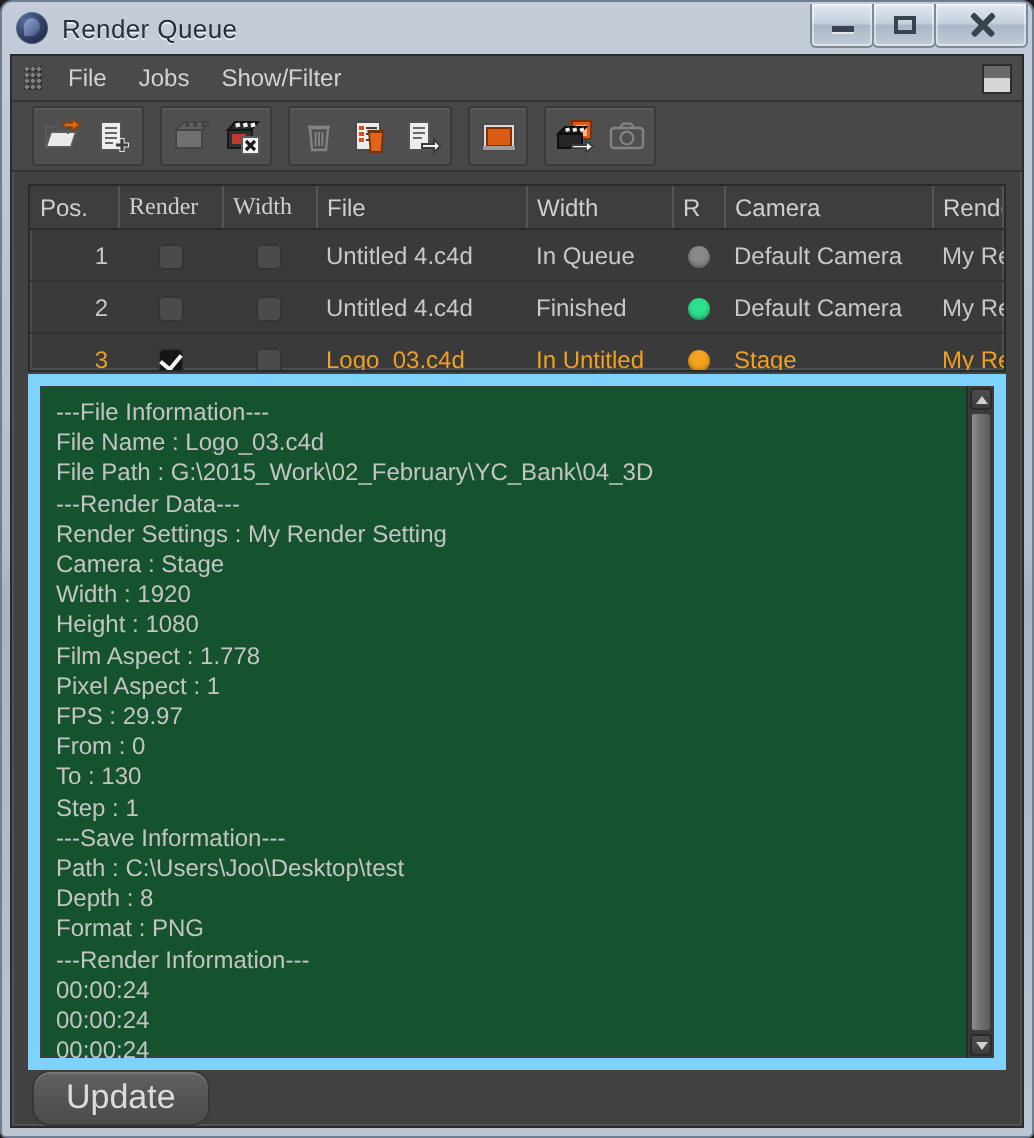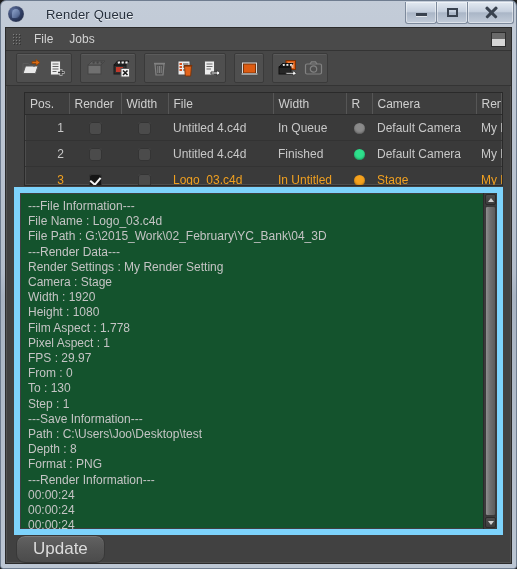--- a/index.html
+++ b/index.html
@@ -32,21 +32,20 @@
 
   
   #titlebar {
     position: relative;
     height: 26px;
     flex: 0 0 26px;
     display: flex;
     align-items: center;
     padding: 0 2px 0 7px;
     border-radius: 5px 5px 0 0;
-    gap: 15px;
   }
   #app-icon {
     width: 16px; height: 16px;
     flex: 0 0 16px;
     border-radius: 50%;
     background: radial-gradient(circle at 32% 30%, #5b6f9c 0%, #2e3c61 55%, #141c33 100%);
     box-shadow: inset 0 0 1px rgba(255,255,255,.55);
     position: relative;
     margin-right: 7px;
   }
@@ -171,21 +170,21 @@
   .tool-btn {
     width: 26px; height: 26px;
     display: flex; align-items: center; justify-content: center;
     border-radius: 2px;
     cursor: default;
   }
   .tool-btn svg { display: block; }
 
   
   #table-wrap {
-    margin: 6px 8px 0 18px;
+    margin: 6px 8px 0 8px;
     background: #3a3a3a;
     border: 1px solid #2a2a2a;
     box-shadow: inset 0 0 0 1px #4d4d4d;
     flex: 0 0 auto;
     height: 92px;
     overflow: hidden;
   }
   table.jobs {
     width: 100%;
     border-collapse: collapse;
@@ -209,21 +208,21 @@
     padding: 2px 5px;
     height: 21px;
     color: #c8c8c8;
     border-bottom: 1px solid #333333;
     white-space: nowrap;
     overflow: hidden;
     cursor: default;
   }
   tr.row-active td { color: #f0a020; }
   td.col-pos { text-align: right; padding-right: 10px; }
-  td.col-check, th.col-check { text-align: center; padding-left: 0; padding-right: 0; }
+  td.col-check, th.col-check { text-align: center; padding-left: 0; padding-right: 0; font-family: Liberation Serif, serif; }
   td.col-r, th.col-r { text-align: center; padding-left: 0; padding-right: 0; }
 
   .cbox {
     display: inline-block;
     width: 13px; height: 13px;
     border-radius: 3px;
     background: #4b4b4b;
     box-shadow: inset 0 0 0 1px #343434, inset 0 1px 0 rgba(255,255,255,.12);
     vertical-align: middle;
     position: relative;
@@ -376,20 +375,21 @@
       </div>
     </div>
   </div>
 
   <div id="client">
 
     <div id="menubar">
       <div class="grip"></div>
       <div class="menu-item">File</div>
       <div class="menu-item">Jobs</div>
+      <div class="menu-item">Show/Filter</div>
       <div id="menu-right-icon"></div>
     </div>
 
     <div id="toolbar">
 
       <div class="tool-group">
         <div class="tool-btn">
           <svg width="19" height="19" viewBox="0 0 19 19">
             <path d="M1 14.5 L3.5 7 H16 L13.5 14.5 Z" fill="#e9e9e9" stroke="#5a5a5a" stroke-width="1"></path>
             <path d="M1 14.5 V4.5 H6.5 L8 6.5 H12 V8" fill="none" stroke="#5a5a5a" stroke-width="1"></path>

